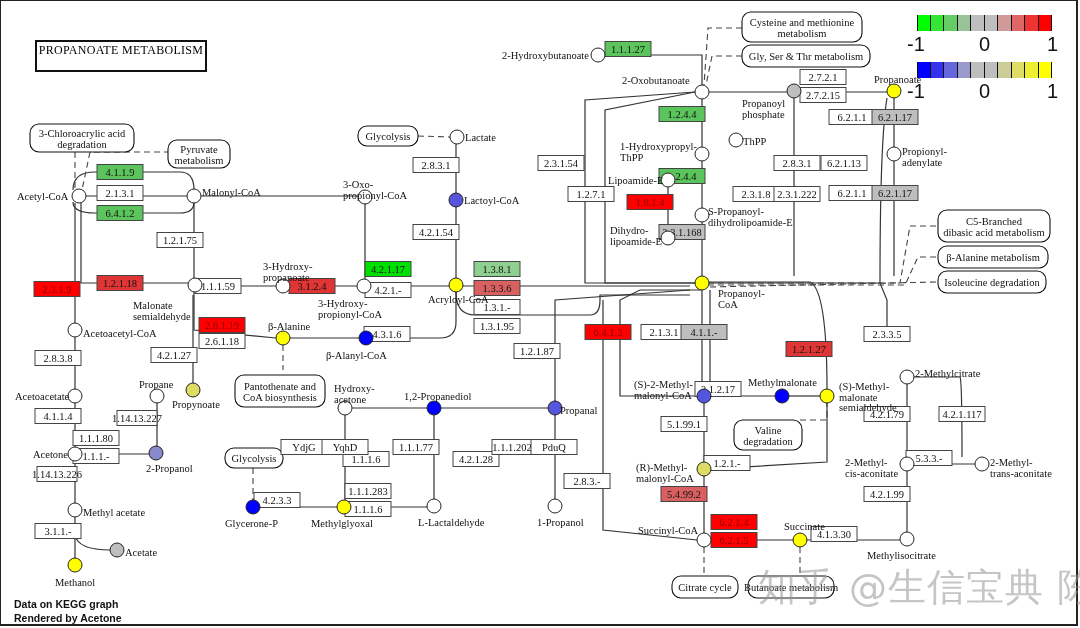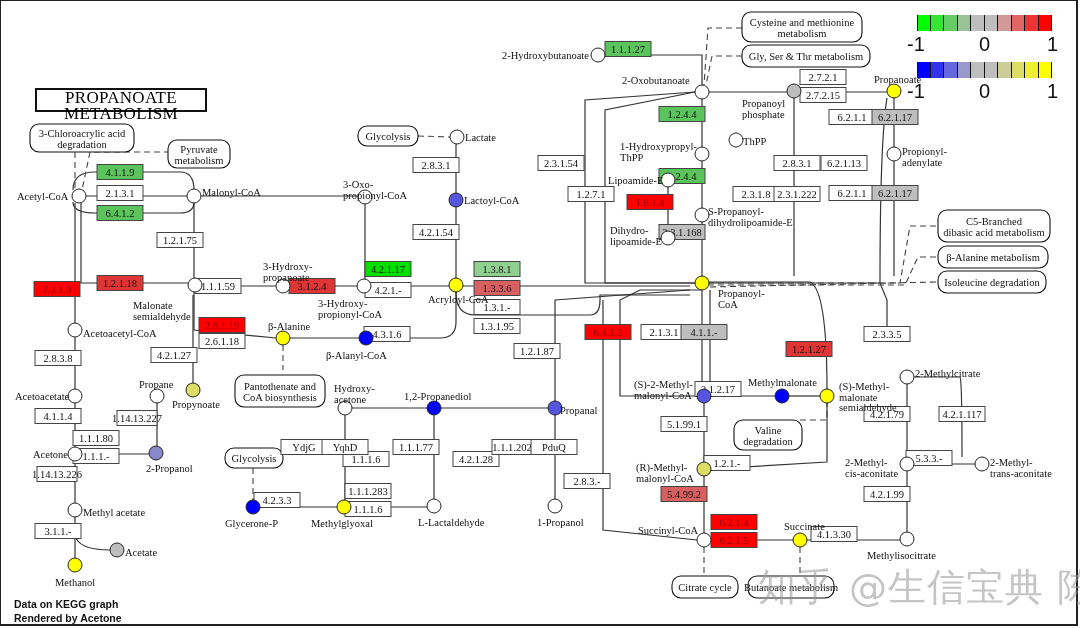--- a/index.html
+++ b/index.html
@@ -1,21 +1,21 @@
 <!DOCTYPE html>
 <html><head>
 <meta charset="utf-8">
 <style>
   html,body{margin:0;padding:0;background:#fff;}
   body{width:1080px;height:628px;position:relative;overflow:hidden;font-family:"Liberation Serif","DejaVu Serif",serif;}
   #frame{position:absolute;left:0;top:0;width:1078px;height:626px;border:1px solid #222;border-right:2px solid #222;border-bottom:2px solid #222;box-sizing:border-box;}
   svg#map{position:absolute;left:0;top:0;}
   .enz{font-family:"Liberation Serif","DejaVu Serif",serif;font-size:10.5px;}
   .lbl{font-family:"Liberation Serif","DejaVu Serif",serif;font-size:10.5px;fill:#111;}
-  .title{position:absolute;left:35px;top:40px;width:172px;height:24px;border:2px solid #111;box-sizing:border-box;font-size:17px;line-height:16px;text-align:center;letter-spacing:0.3px;margin-top:48px;}
+  .title{position:absolute;left:35px;top:40px;width:172px;height:32px;border:2px solid #111;box-sizing:border-box;font-size:12px;line-height:16px;text-align:center;letter-spacing:0.3px;}
   .footer{position:absolute;left:14px;font-family:"Liberation Sans","DejaVu Sans",sans-serif;font-size:10.5px;font-weight:bold;color:#111;}
   .legend{position:absolute;left:917px;}
   .legend .bar{display:flex;height:16px;}
   .legend .bar div{width:13.5px;height:16px;border-right:1px solid #111;box-sizing:border-box;}
   .legend .nums{position:absolute;top:18px;left:-10px;width:160px;font-family:"Liberation Sans","DejaVu Sans",sans-serif;font-size:20px;color:#111;}
   .legend .nums span{position:absolute;}
   .watermark{position:absolute;left:758px;top:562px;font-family:"DejaVu Sans",sans-serif;font-size:38px;color:rgba(150,150,150,0.55);letter-spacing:1px;white-space:nowrap;}
 </style>
 </head>
 <body>

